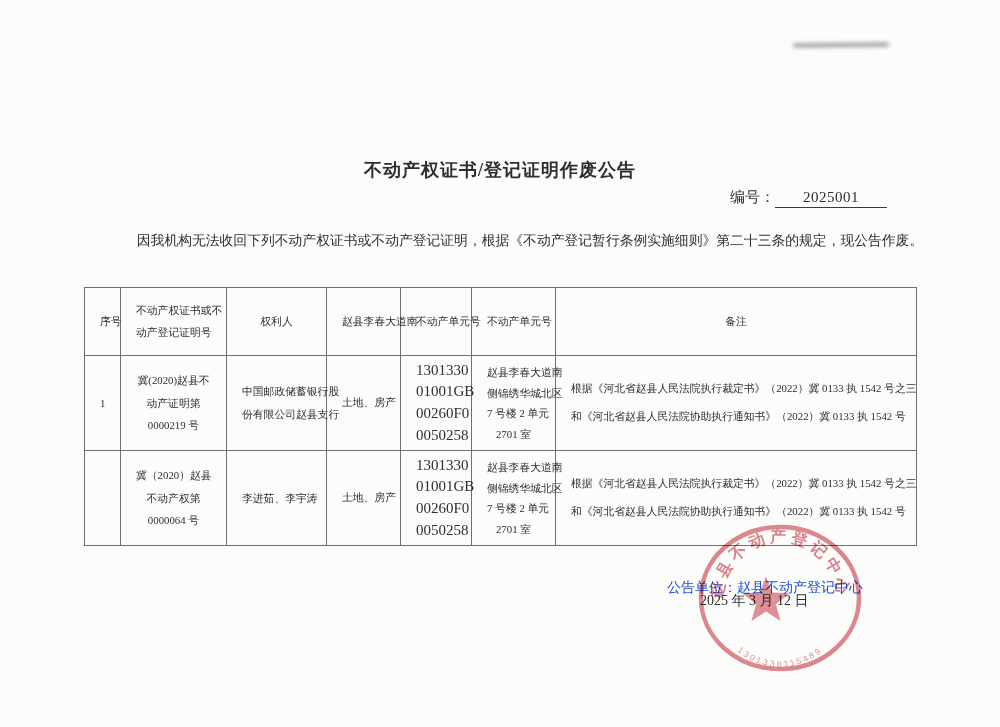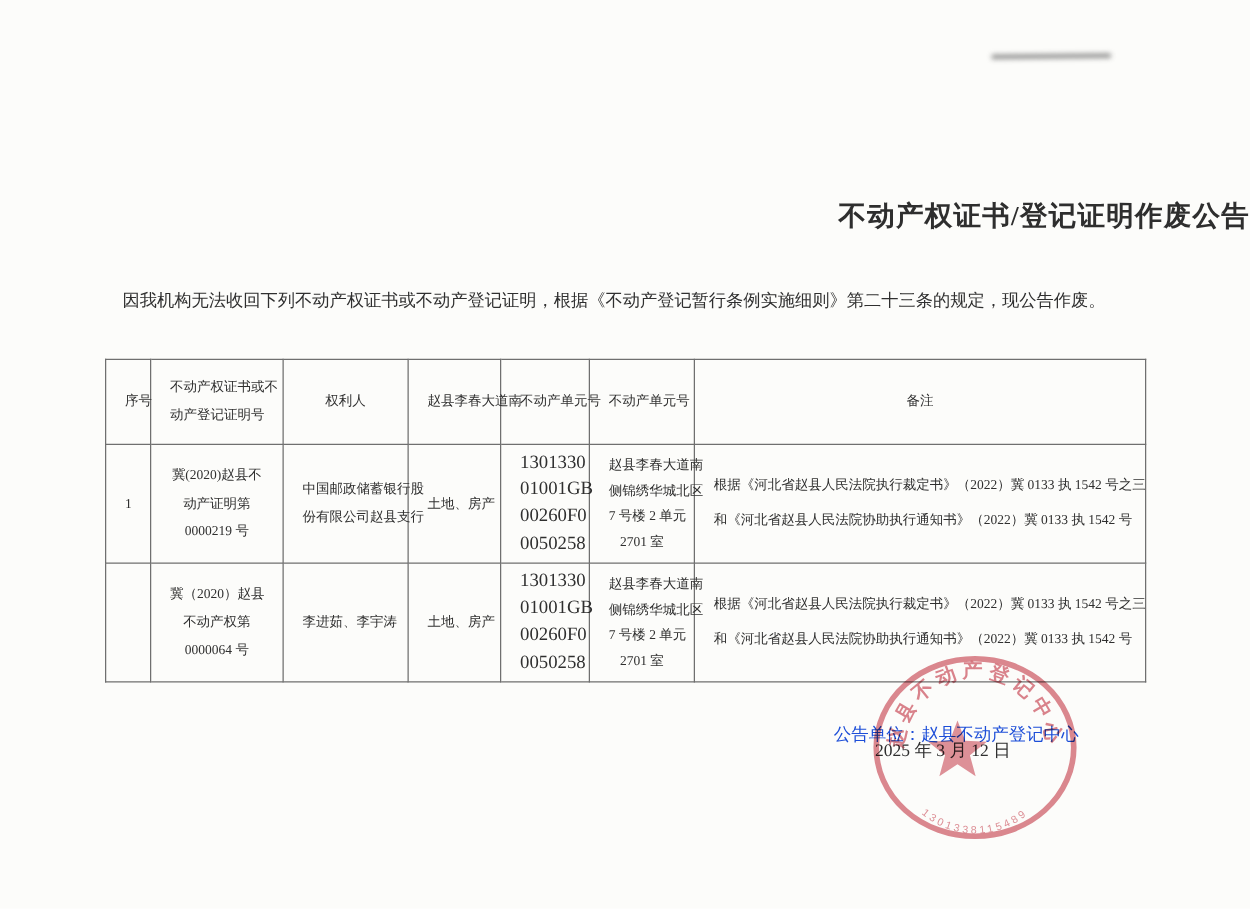--- a/index.html
+++ b/index.html
@@ -24,22 +24,22 @@
     background: rgba(70,70,70,0.55);
     border-radius: 2px;
     filter: blur(2px);
     transform: rotate(-0.6deg);
   }
   .title {
     position: absolute;
     left: 0; top: 158px;
     width: 1000px;
     margin: 0;
-    text-align: right;
-    font-size: 22px;
+    text-align: center;
+    font-size: 18px;
     font-weight: bold;
     letter-spacing: 1px;
     color: #2e2e2e;
   }
   .number-line {
     position: absolute;
     left: 730px; top: 188px;
     font-size: 15px;
     color: #2e2e2e;
     white-space: nowrap;
@@ -54,20 +54,21 @@
   }
   .intro {
     position: absolute;
     left: 62px; top: 232px;
     width: 900px;
     margin: 0;
     font-size: 13.8px;
     text-indent: 36px;
     white-space: nowrap;
     color: #2f2f2f;
+    text-align: center;
   }
   table.doc-table {
     position: absolute;
     left: 84px; top: 287px;
     width: 832px;
     border-collapse: collapse;
     table-layout: fixed;
     font-size: 10.8px;
     color: #2f2f2f;
   }
@@ -112,20 +113,21 @@
 </style>
 </head>
 <body>
 
 <div class="page">
 
   <div class="smudge"></div>
 
   <h1 class="title">不动产权证书/登记证明作废公告</h1>
 
+  <div class="number-line"><span>编号：</span><span class="num-underline">2025001</span></div>
 
   <p class="intro">因我机构无法收回下列不动产权证书或不动产登记证明，根据《不动产登记暂行条例实施细则》第二十三条的规定，现公告作废。</p>
 
   <table class="doc-table">
     <colgroup>
       <col style="width:36px">
         <col style="width:106px">
         <col style="width:100px">
       <col style="width:74px">
         <col style="width:71px">

